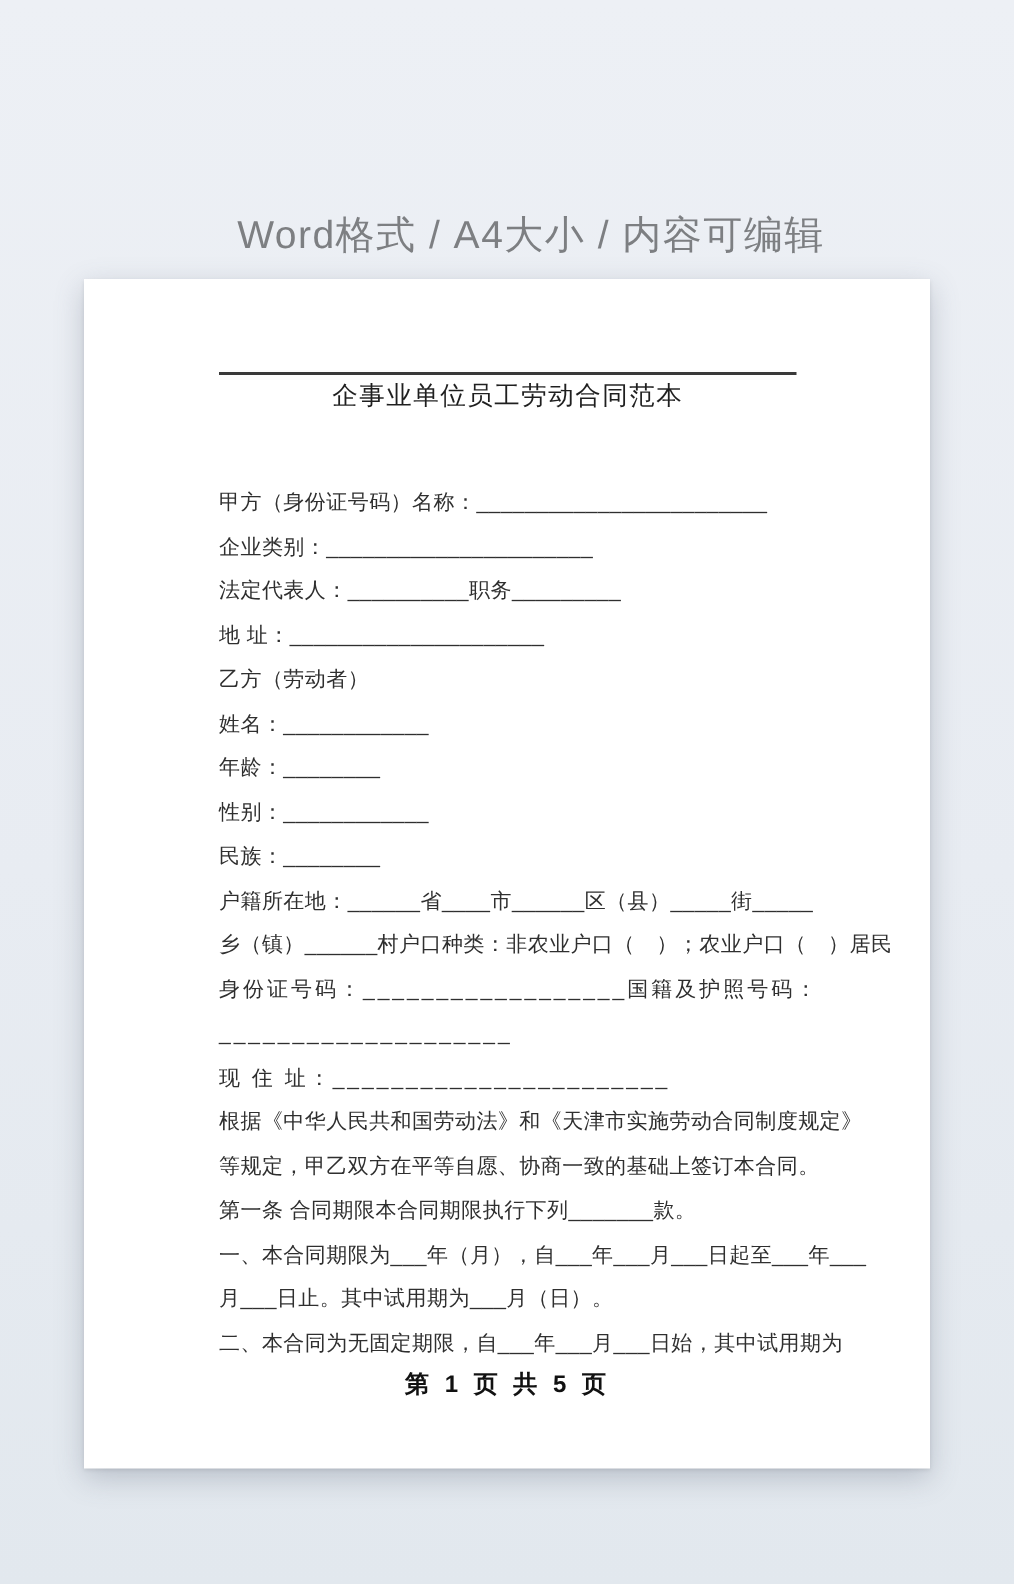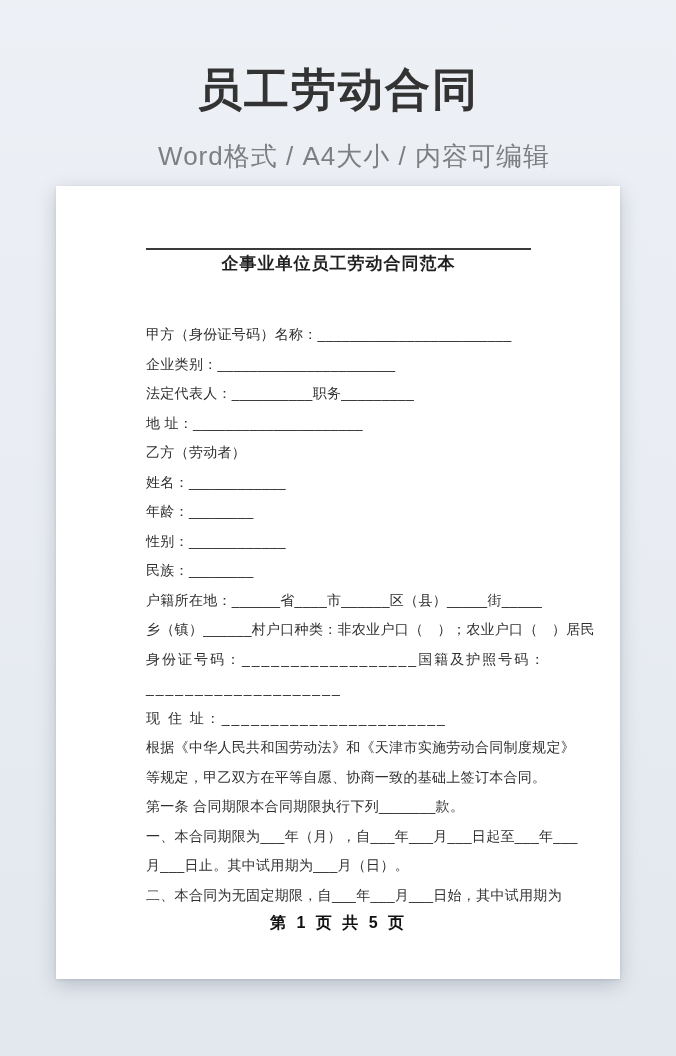--- a/index.html
+++ b/index.html
@@ -36,21 +36,21 @@
   .page-inner {
     position: absolute; left: 90px; top: 0; width: 385px; height: 100%;
   }
   .rule {
     position: absolute; top: 62px; left: 0; width: 100%;
     margin: 0; border: none; border-top: 2px solid #3a3a3a;
   }
   .doc-title {
     position: absolute; top: 66px; left: -20px; width: 425px;
     margin: 0; text-align: center;
-    font-size: 17px; font-weight: 700; letter-spacing: 1px;
+    font-size: 17px; font-weight: 400; letter-spacing: 1px;
     color: #1f1f1f;
   }
   .doc-lines {
     position: absolute; top: 134px; left: 0; width: 100%;
   }
   .doc-line {
     font-size: 14px; line-height: 29.5px;
     color: #2f2f2f; white-space: nowrap;
     letter-spacing: 0.3px;
   }
@@ -62,21 +62,20 @@
     text-align: center;
     font-size: 16px; font-weight: 700; letter-spacing: 3px;
     color: #111111;
   }
 </style>
 </head>
 <body>
 
 <div class="canvas">
 
-  <h1 class="hero-title">员工劳动合同</h1>
 
   <p class="hero-subtitle">Word格式 / A4大小 / 内容可编辑</p>
 
   <section class="page">
     <div class="page-inner">
 
       <hr class="rule">
 
       <h2 class="doc-title">企事业单位员工劳动合同范本</h2>
 

